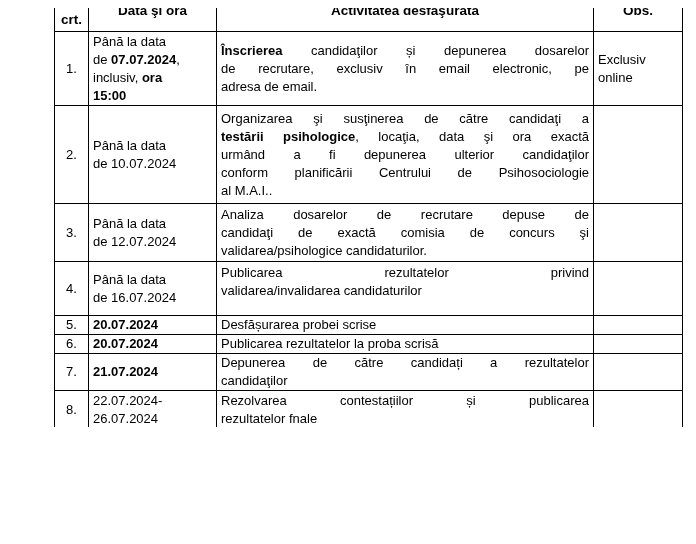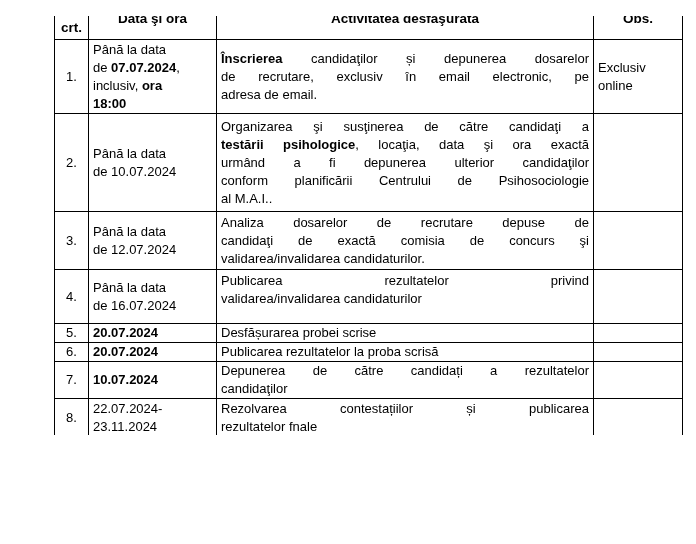--- a/index.html
+++ b/index.html
@@ -12,21 +12,21 @@
     width: 696px;
     height: 544px;
     background: #ffffff;
     font-family: "Liberation Sans", "DejaVu Sans", sans-serif;
     color: #000000;
     overflow: hidden;
   }
   .table-clip {
     position: absolute;
     left: 54px;
-    top: 16px;
+    top: 8px;
     width: 630px;
     height: 419px;
     overflow: hidden;
   }
   table.schedule {
     border-collapse: collapse;
     table-layout: fixed;
     width: 628px;
     margin-top: -19px;
   }
@@ -104,21 +104,21 @@
             </th>
         </tr>
       </thead>
       <tbody>
         <tr class="rh1">
           <td class="cell-nr">1.</td>
           <td class="cell-date">
               <div class="tline"><span>Până la data</span></div>
               <div class="tline"><span>de </span><span class="b">07.07.2024</span><span>,</span></div>
               <div class="tline"><span>inclusiv, </span><span class="b">ora</span></div>
-              <div class="tline"><span class="b">18:00</span></div>
+              <div class="tline"><span class="b">15:00</span></div>
             </td>
           <td class="cell-activity">
               <div class="tline"><span class="b">Înscrierea</span><span> candidaţilor și depunerea dosarelor</span></div>
               <div class="tline"><span>de recrutare, exclusiv în email electronic, pe</span></div>
               <div class="tline"><span>adresa de email.</span></div>
             </td>
           <td class="cell-obs">Exclusiv online</td>
         </tr>
         <tr class="rh2">
           <td class="cell-nr">2.</td>
@@ -137,21 +137,21 @@
         </tr>
         <tr class="rh3">
           <td class="cell-nr">3.</td>
           <td class="cell-date">
               <div class="tline"><span>Până la data</span></div>
               <div class="tline"><span>de 12.07.2024</span></div>
             </td>
           <td class="cell-activity">
               <div class="tline"><span>Analiza dosarelor de recrutare depuse de</span></div>
               <div class="tline"><span>candidaţi de exactă comisia de concurs şi</span></div>
-              <div class="tline"><span>validarea/invalidarea candidaturilor.</span></div>
+              <div class="tline"><span>validarea/psihologice candidaturilor.</span></div>
             </td>
           <td class="cell-obs"></td>
         </tr>
         <tr class="rh4">
           <td class="cell-nr">4.</td>
           <td class="cell-date">
               <div class="tline"><span>Până la data</span></div>
               <div class="tline"><span>de 16.07.2024</span></div>
             </td>
           <td class="cell-activity top">
@@ -176,33 +176,33 @@
               <div class="tline"><span class="b">20.07.2024</span></div>
             </td>
           <td class="cell-activity">
               <div class="tline"><span>Publicarea rezultatelor la proba scrisă</span></div>
             </td>
           <td class="cell-obs"></td>
         </tr>
         <tr class="rh7">
           <td class="cell-nr">7.</td>
           <td class="cell-date">
-              <div class="tline"><span class="b">10.07.2024</span></div>
+              <div class="tline"><span class="b">21.07.2024</span></div>
             </td>
           <td class="cell-activity">
               <div class="tline"><span>Depunerea de către candidați a rezultatelor</span></div>
               <div class="tline"><span>candidaţilor</span></div>
             </td>
           <td class="cell-obs"></td>
         </tr>
         <tr class="rh8">
           <td class="cell-nr">8.</td>
           <td class="cell-date">
               <div class="tline"><span>22.07.2024-</span></div>
-              <div class="tline"><span>23.11.2024</span></div>
+              <div class="tline"><span>26.07.2024</span></div>
             </td>
           <td class="cell-activity">
               <div class="tline"><span>Rezolvarea contestațiilor și publicarea</span></div>
               <div class="tline"><span>rezultatelor fnale</span></div>
             </td>
           <td class="cell-obs"></td>
         </tr>
       </tbody>
     </table>
   </div>

